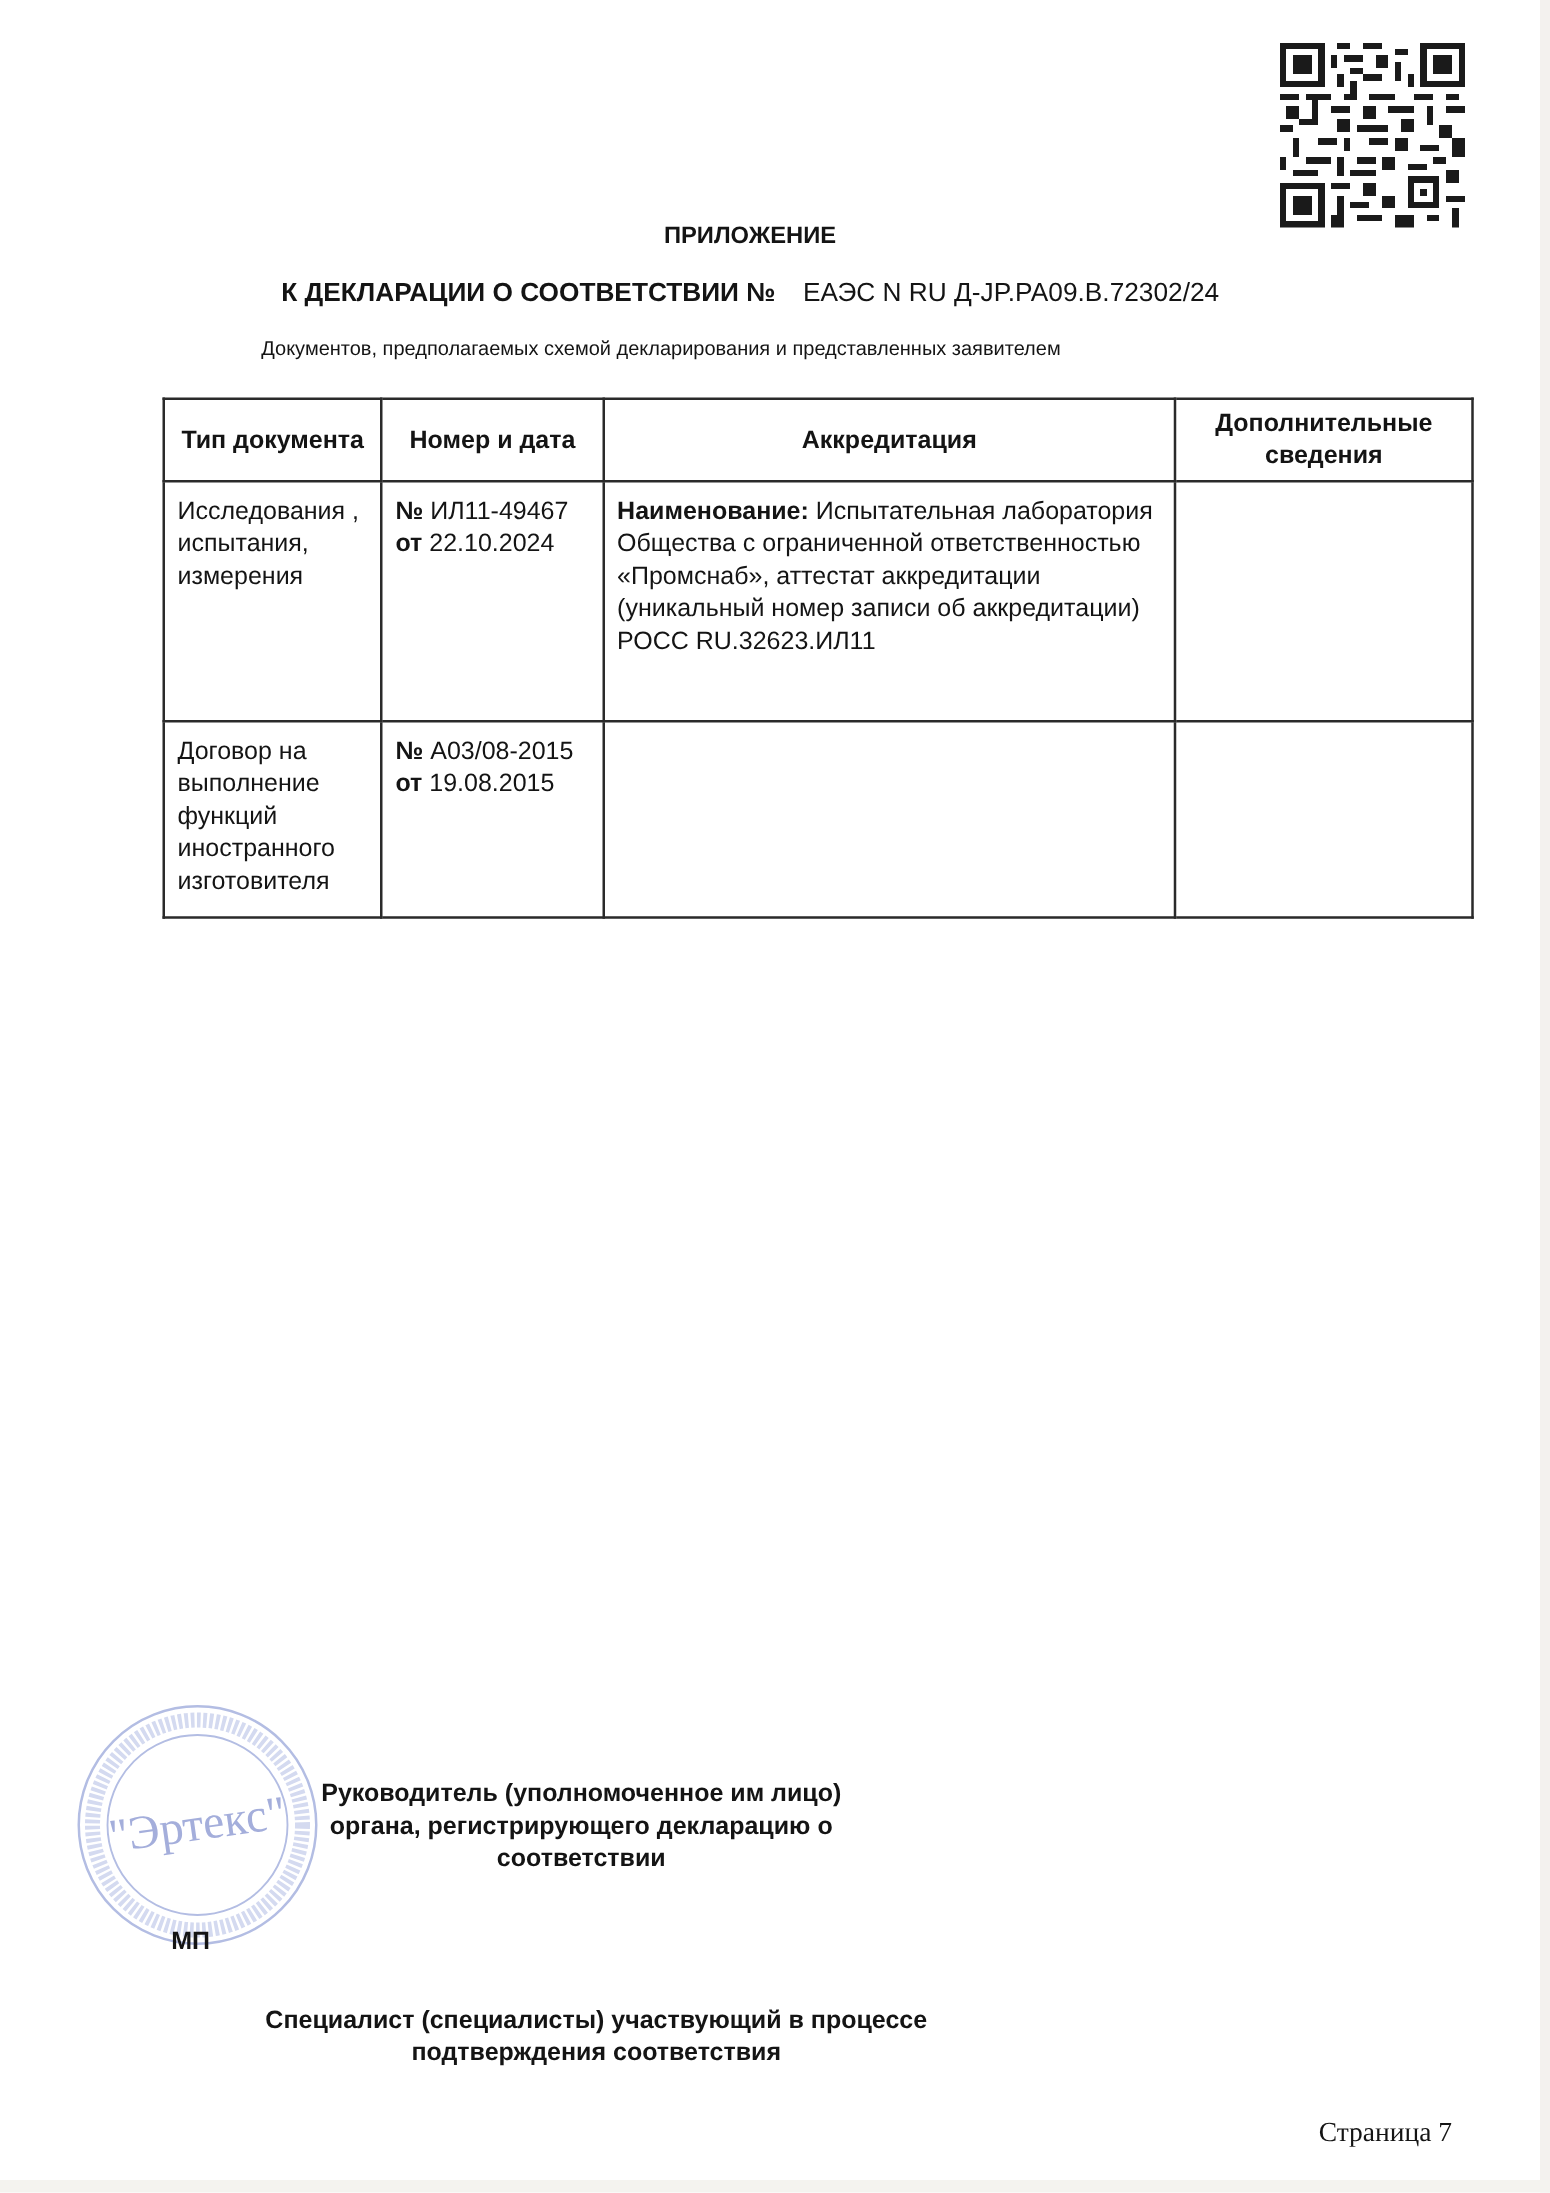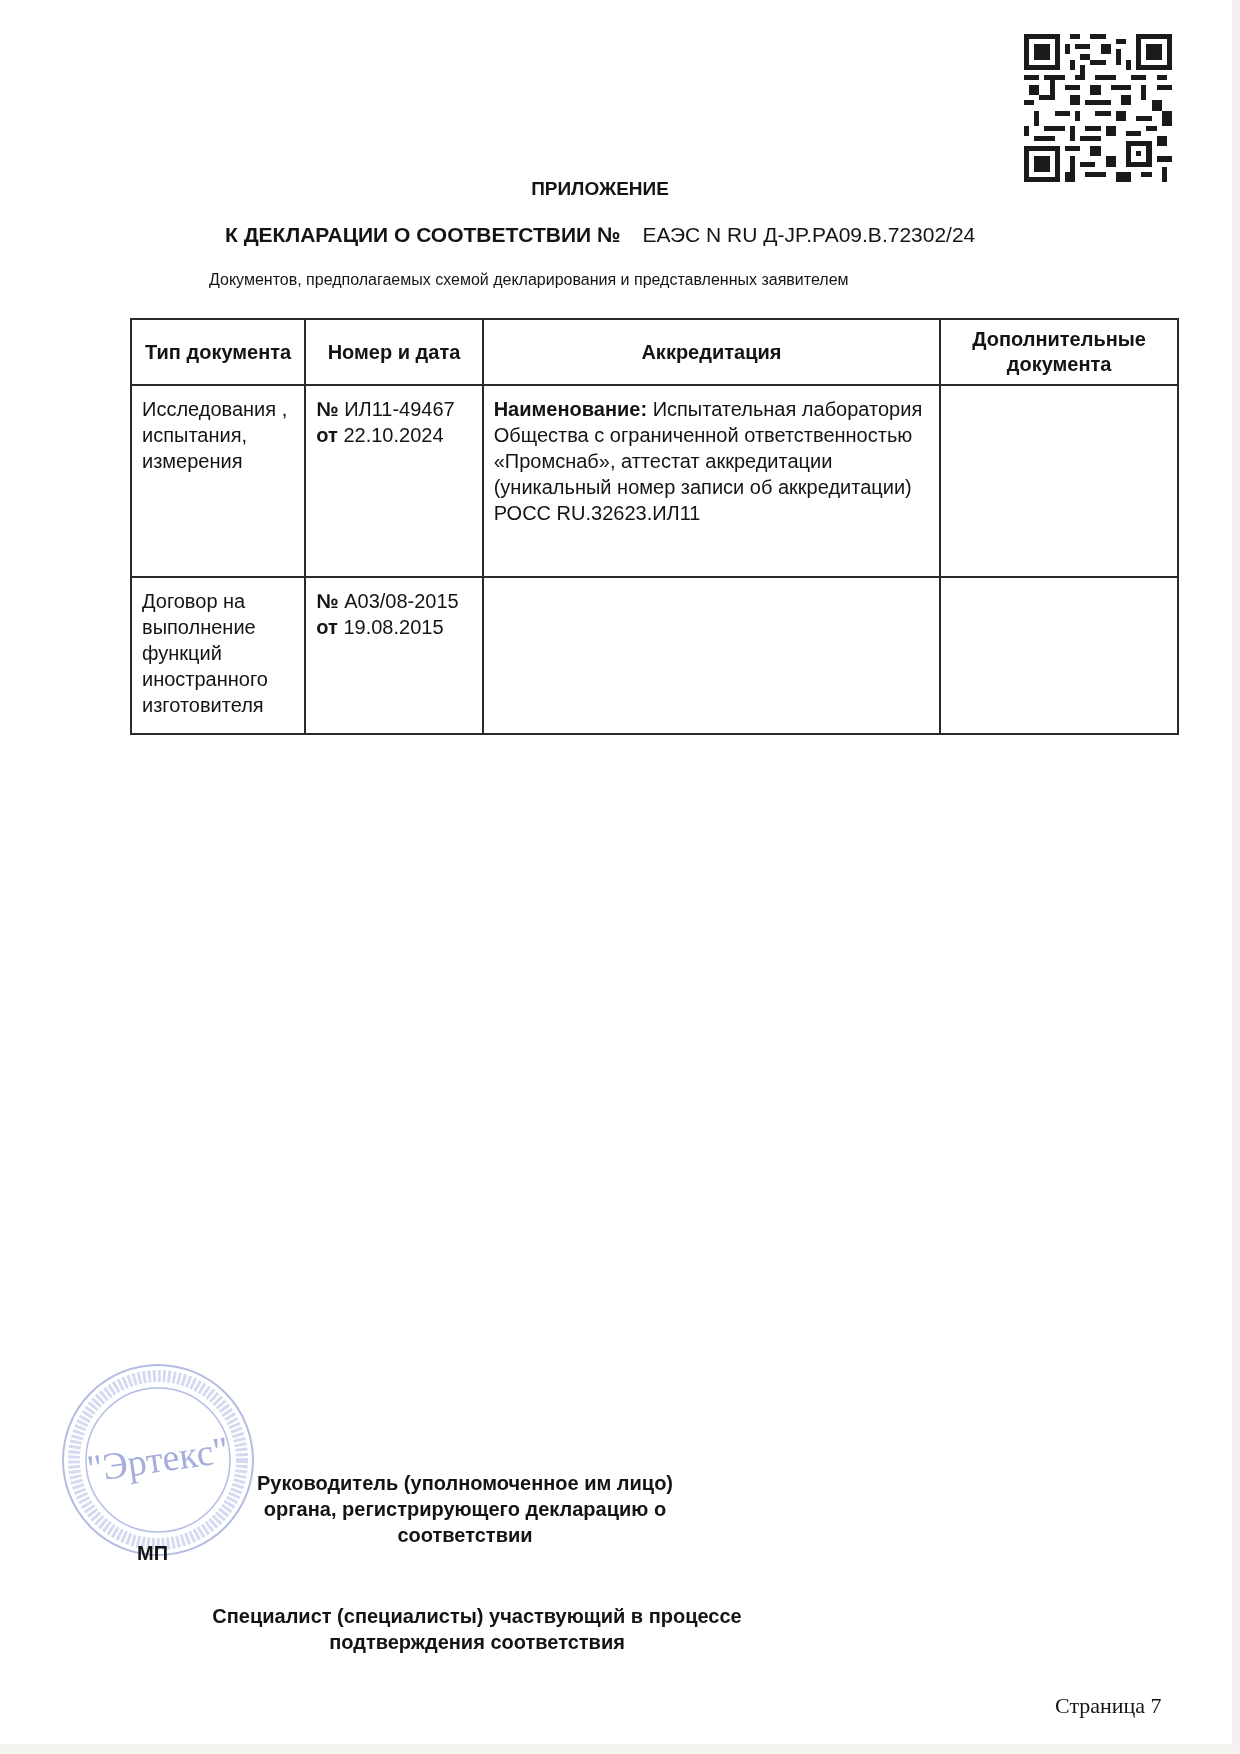--- a/index.html
+++ b/index.html
@@ -14,21 +14,21 @@
   .decl-line .num { margin-left:22px; }
   .subtitle { position:absolute; left:193px; top:271px; font-size:16px; white-space:nowrap;margin-left:16px; }
   table.docs { position:absolute; left:130px; top:318px; width:1049px; border-collapse:collapse; font-size:20px; }
   table.docs th, table.docs td { border:2px solid #2a2a2a; vertical-align:top; }
   table.docs th { font-weight:bold; text-align:center; vertical-align:middle; height:60px; padding:2px 6px; line-height:25px; }
   table.docs td { padding:10px 10px; line-height:26px; }
   .c1 { width:159px; } .c2 { width:162px; } .c3 { width:440px;margin-top:27px; } .c4 { width:222px; }
   tr.r1 td { height:170px; } tr.r2 td { height:135px; }
   .b { font-weight:bold; }
   .stamp { position:absolute; left:58px; top:1360px; width:200px; height:200px; }
-  .sig1 { position:absolute; left:220px; top:1470px; width:490px; text-align:center; font-weight:bold; font-size:20px; line-height:26px; }
+  .sig1 { position:absolute; left:220px; top:1422px; width:490px; text-align:center; font-weight:bold; font-size:20px; line-height:26px; }
   .mp { position:absolute; left:137px; top:1542px; font-weight:bold; font-size:20px; }
   .sig2 { position:absolute; left:212px; top:1603px; width:530px; text-align:center; font-weight:bold; font-size:20px; line-height:26px; }
   .page-num { position:absolute; left:1055px; top:1693px; font-family:"Liberation Serif", serif; font-size:22px; }
 </style>
 </head>
 <body>
 
 <div class="page-edge-right"></div>
 <div class="page-edge-bottom"></div>
 
@@ -114,21 +114,21 @@
   <span class="lbl">К ДЕКЛАРАЦИИ О СООТВЕТСТВИИ №</span><span class="num">ЕАЭС N RU Д-JP.РА09.В.72302/24</span>
 </div>
 <div class="subtitle">Документов, предполагаемых схемой декларирования и представленных заявителем</div>
 
 <table class="docs">
   <thead>
     <tr>
       <th class="c1">Тип документа</th>
       <th class="c2">Номер и дата</th>
       <th class="c3">Аккредитация</th>
-      <th class="c4">Дополнительные документа</th>
+      <th class="c4">Дополнительные сведения</th>
     </tr>
   </thead>
   <tbody>
     <tr class="r1">
       <td>Исследования , испытания, измерения</td>
       <td>
         <span class="b">№</span>
         <span>ИЛ11-49467</span><br>
         <span class="b">от</span>
         <span>22.10.2024</span>

